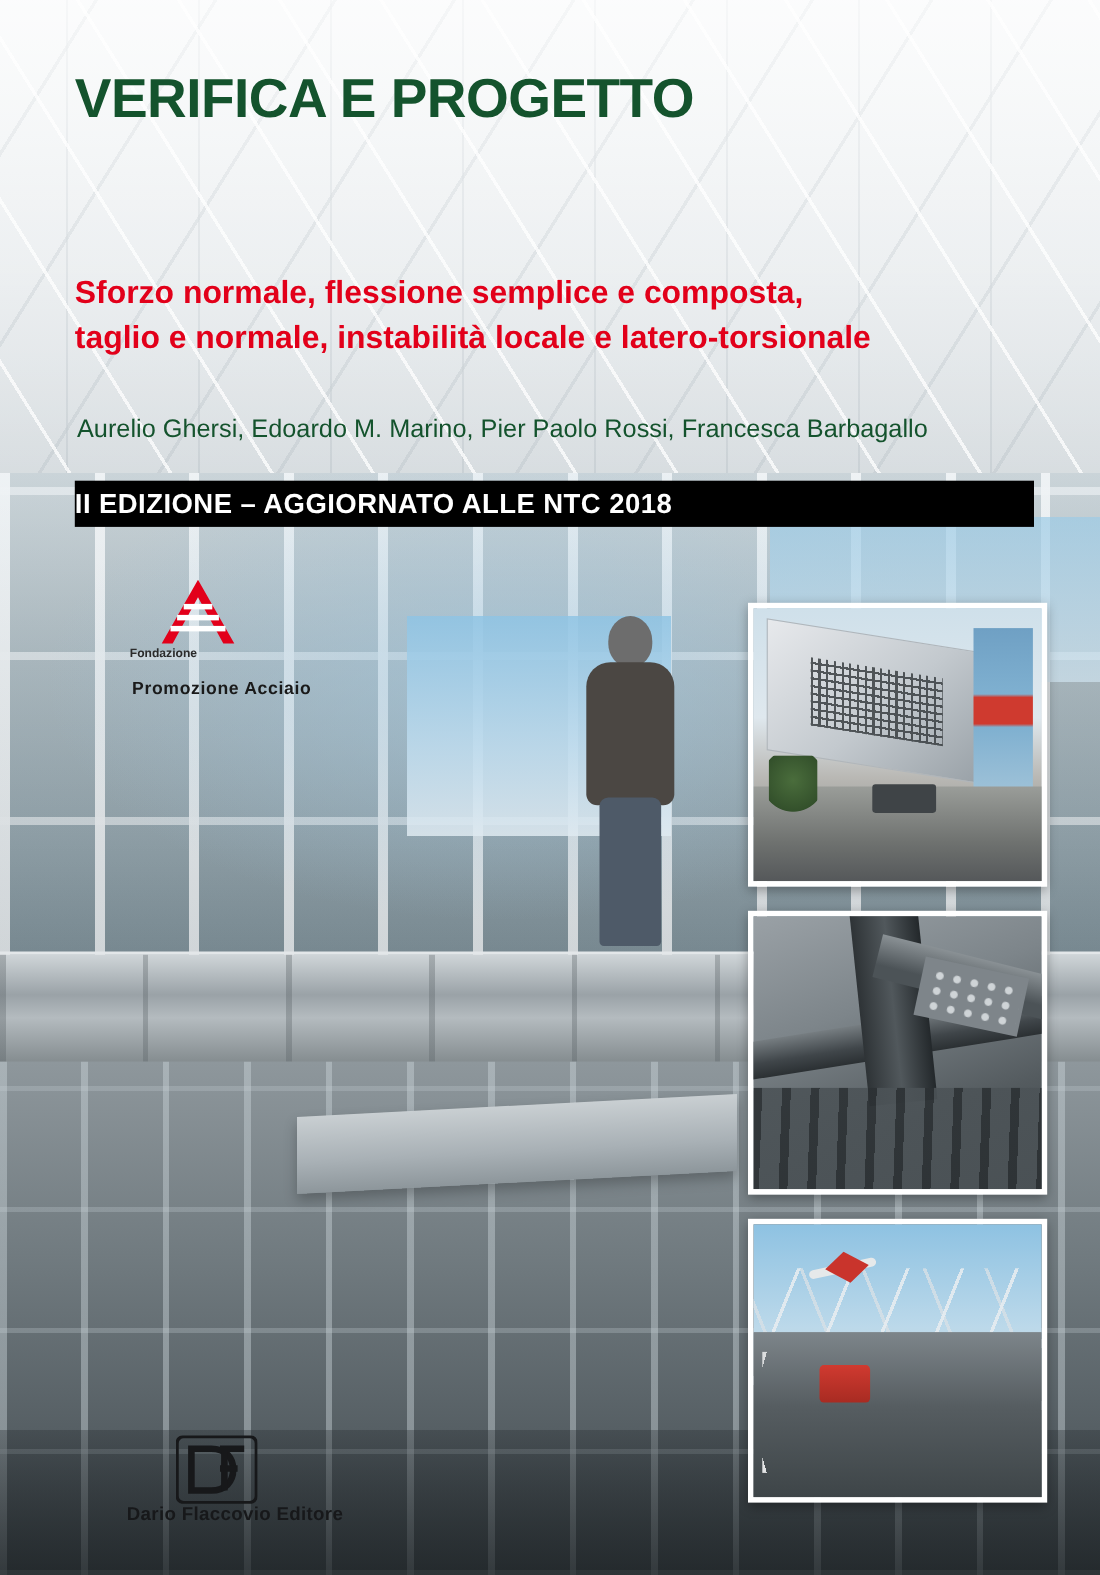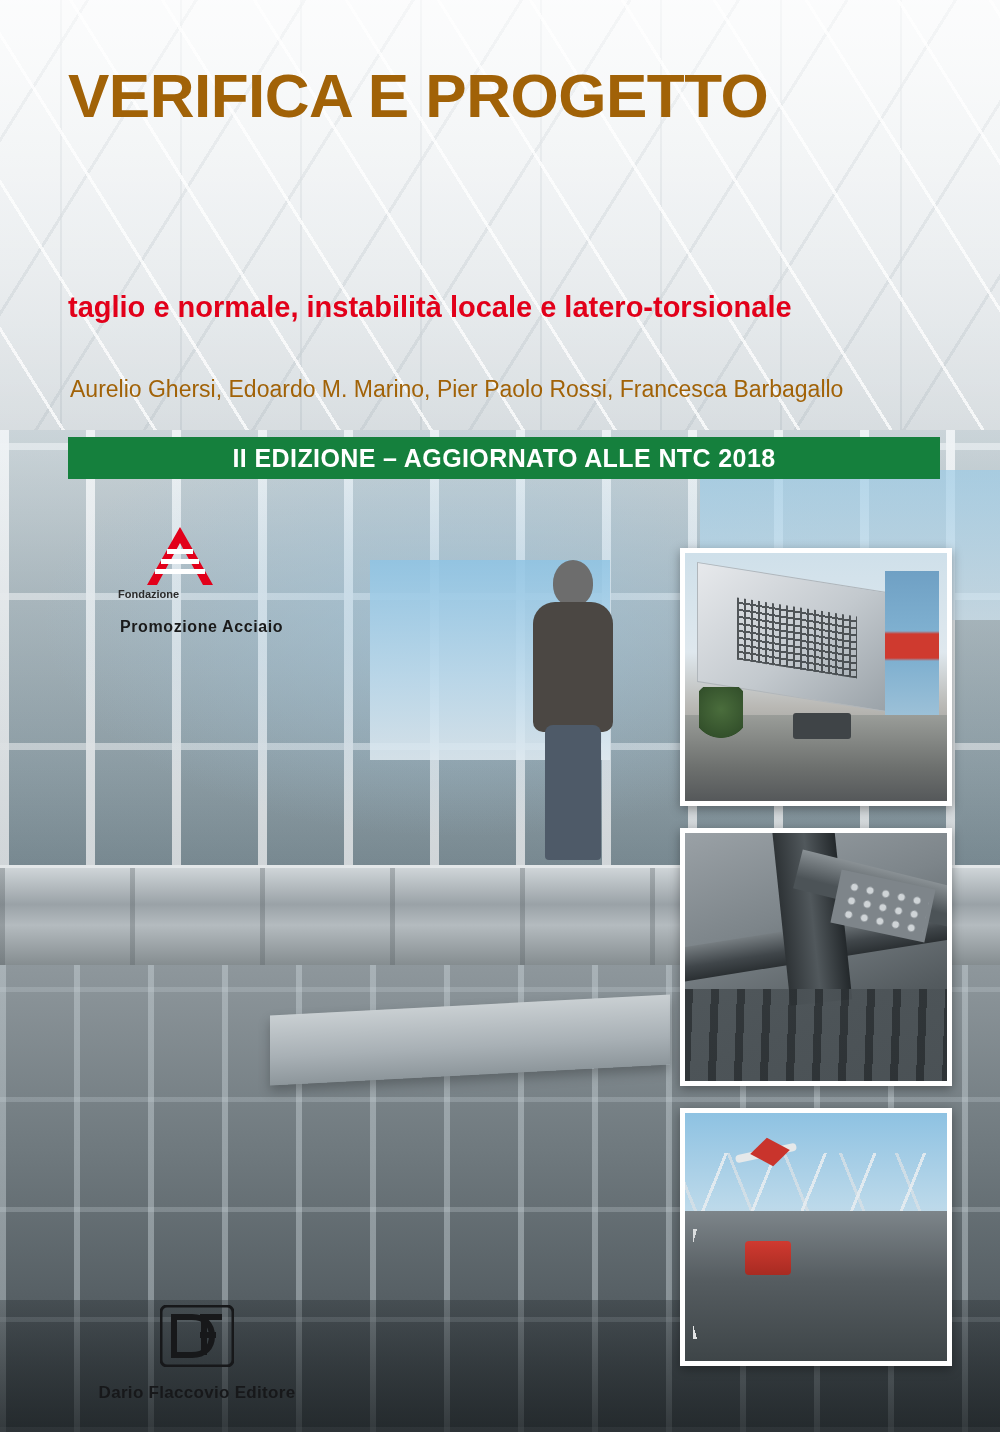--- a/index.html
+++ b/index.html
@@ -124,48 +124,48 @@
     box-shadow: 0 6px 12px rgba(0,0,0,.25);
   }
   .lower-dark {
     position: absolute; left: 0; top: 1300px; width: 1000px; height: 132px;
     background: linear-gradient(180deg, rgba(40,46,50,0.35) 0%, rgba(25,30,33,0.75) 100%);
   }
 
   
   .title {
     position: absolute; left: 68px; top: 62px; width: 880px;
-    color: #a16207;
+    color: #14532d;
     font-weight: 700;
-    font-size: 62px;
+    font-size: 50px;
     line-height: 1.1;
     letter-spacing: -0.5px;
     text-transform: uppercase;
   }
   .title .line2 { display: block; }
 
   .subtitle {
     position: absolute; left: 68px; top: 246px; width: 870px;
     color: #e2001a;
     font-weight: 700;
     font-size: 29px;
     line-height: 1.42;
   }
 
   .authors {
     position: absolute; left: 70px; top: 376px; width: 880px;
-    color: #a16207;
+    color: #14532d;
     font-size: 23px;
     font-weight: 400;
   }
 
   .edition-banner {
     position: absolute; left: 68px; top: 437px; width: 872px; height: 42px;
-    background: #15803d;
-    display: flex; align-items: center; justify-content: center;
+    background: #000000;
+    display: flex; align-items: center; 
   }
   .edition-banner span {
     color: #ffffff; font-weight: 700; font-size: 25px; letter-spacing: .4px;
   }
 
   
   .fpa-logo {
     position: absolute; left: 60px; top: 525px; width: 230px; height: 95px;
   }
   .fpa-mark {
@@ -310,22 +310,22 @@
 
   
   .publisher {
     position: absolute; left: 82px; top: 1305px; width: 230px; height: 110px;
     text-align: center;
   }
   .publisher-mark {
     width: 74px; height: 62px; margin: 0 auto;
   }
   .publisher-name {
-    margin-top: 16px;
-    color: #17181a; font-size: 17px; font-weight: 700; letter-spacing: .3px;
+    margin-top: 0;
+    color: #17181a; font-size: 17px; font-weight: 700; letter-spacing: .3px; text-align: right;
   }
 </style>
 </head>
 <body>
 
 <div class="cover">
 
   <div class="bg-photo"></div>
   <div class="truss-zone"></div>
   <div class="gallery">
@@ -340,21 +340,21 @@
   <div class="beam-band"></div>
   <div class="lower"></div>
   <div class="lower-duct"></div>
   <div class="lower-dark"></div>
 
   <h1 class="title">
     <span>VERIFICA E PROGETTO</span>
   </h1>
 
   <h2 class="subtitle">
-    <br>
+    <span>Sforzo normale, flessione semplice e composta,</span><br>
     <span>taglio e normale, instabilità locale e latero-torsionale</span>
   </h2>
 
   <div class="authors">Aurelio Ghersi, Edoardo M. Marino, Pier Paolo Rossi, Francesca Barbagallo</div>
 
   <div class="edition-banner">
     <span>II EDIZIONE – AGGIORNATO ALLE NTC 2018</span>
   </div>
 
   <div class="fpa-logo">

